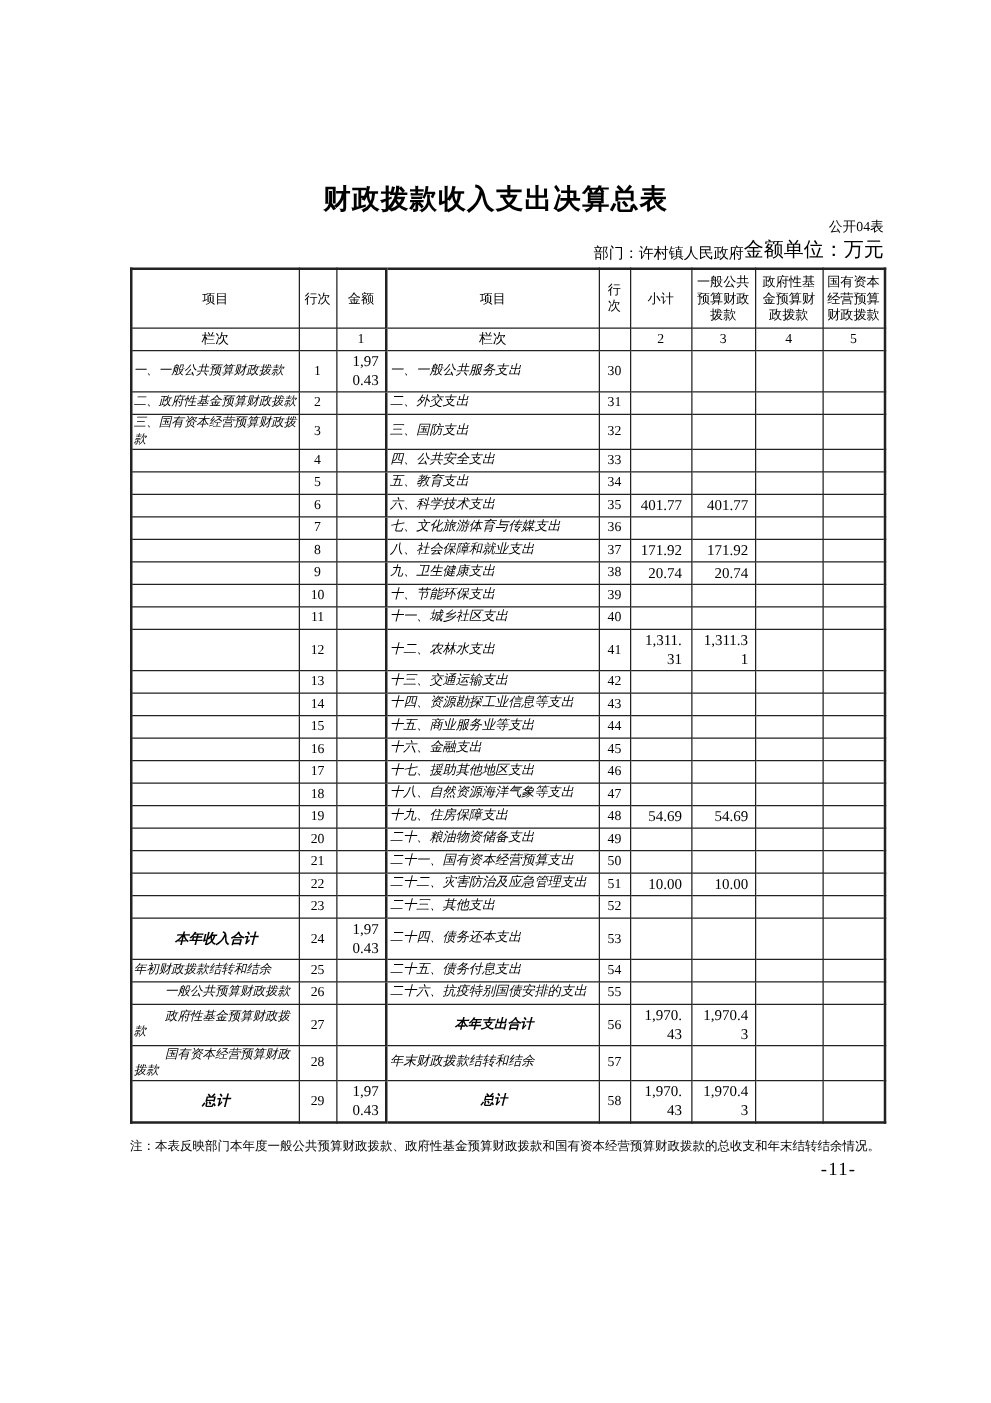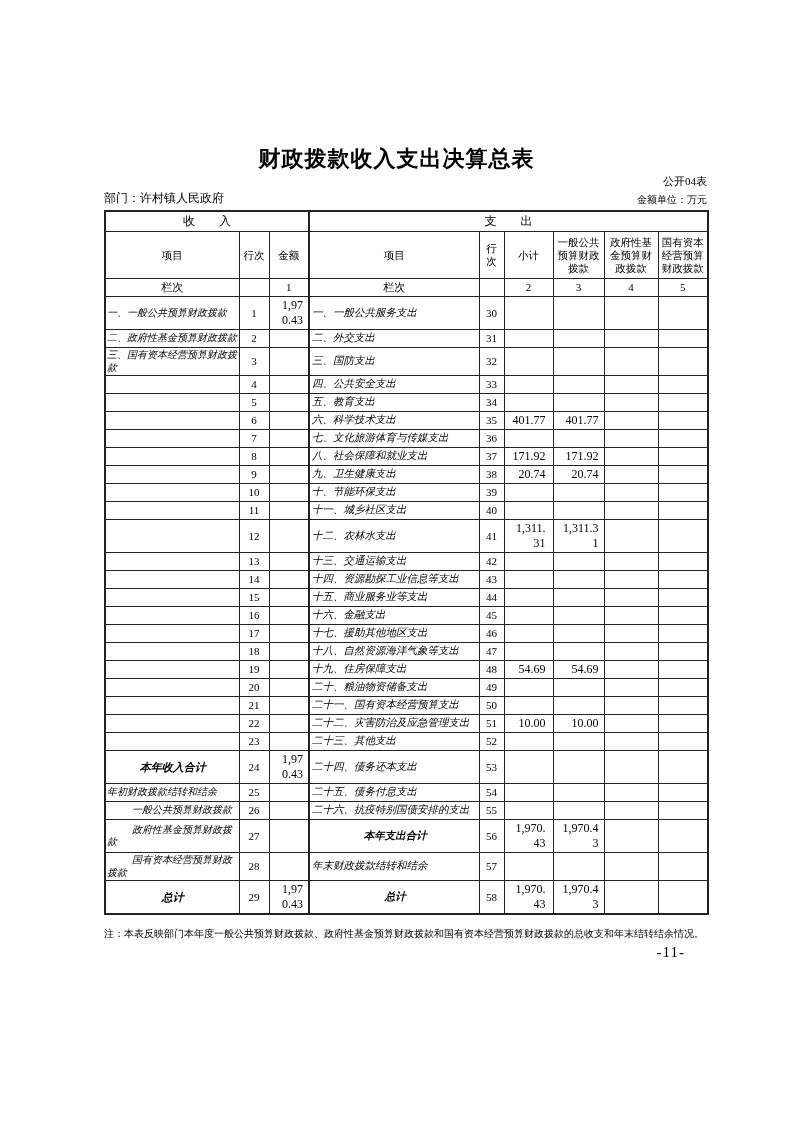--- a/index.html
+++ b/index.html
@@ -3,22 +3,22 @@
 <meta charset="utf-8">
 <style>
   html,body{margin:0;padding:0;background:#ffffff;}
   .page{
     width:793px;height:1122px;background:#fff;color:#000;position:relative;overflow:hidden;
     font-family:"Liberation Serif","DejaVu Serif",serif;
   }
   .title{padding-top:144px;text-align:center;font-size:22px;font-weight:bold;letter-spacing:1px;}
   .sheet{width:603px;margin-left:104px;}
   .code-line{text-align:right;font-size:11px;height:14px;}
-  .meta-line{display:flex;justify-content:space-between;align-items:flex-end;font-size:12px;margin:2px 0 3px 0;}
-  .meta-line .unit{font-size:10px;}
+  .meta-line{display:flex;justify-content:flex-end;align-items:flex-end;font-size:12px;margin:2px 0 3px 0;}
+  .meta-line .unit{font-size:16px;}
 
   table.fin{border-collapse:collapse;table-layout:fixed;width:603px;border:2px solid #222;}
   .fin th,.fin td{border:1px solid #222;padding:1px 2px;font-weight:normal;vertical-align:middle;overflow:hidden;}
   .fin th{font-size:10.5px;text-align:center;line-height:13px;height:16px;word-break:break-all;}
   .fin tr.sec-row th{font-size:12px;height:17px;}
   .fin tr.colhead-row th{height:44px;}
   .fin tr.lanci-row th{height:15px;font-size:11px;}
   .fin td{height:15px;line-height:15px;font-size:12px;}
   td.item{font-size:10px;text-align:left;line-height:12.5px;word-break:break-all;padding:1px 0 1px 1px;font-style:italic;}
   td.item.exi{font-size:10.5px;padding-left:2px;}
@@ -50,24 +50,20 @@
           <col style="width:30px">
           <col style="width:40px">
         <col style="width:170px">
           <col style="width:25px">
           <col style="width:49px">
         <col style="width:51px">
           <col style="width:54px">
           <col style="width:50px">
       </colgroup>
       <thead>
-        <tr class="sec-row">
-          <th colspan="3">收　　入</th>
-          <th colspan="6" class="div-left">支　　出</th>
-        </tr>
         <tr class="colhead-row">
           <th>项目</th>
           <th>行次</th>
           <th>金额</th>
           <th class="div-left">项目</th>
           <th>行次</th>
           <th>小计</th>
           <th>一般公共预算财政拨款</th>
           <th>政府性基金预算财政拨款</th>
           <th>国有资本经营预算财政拨款</th>

